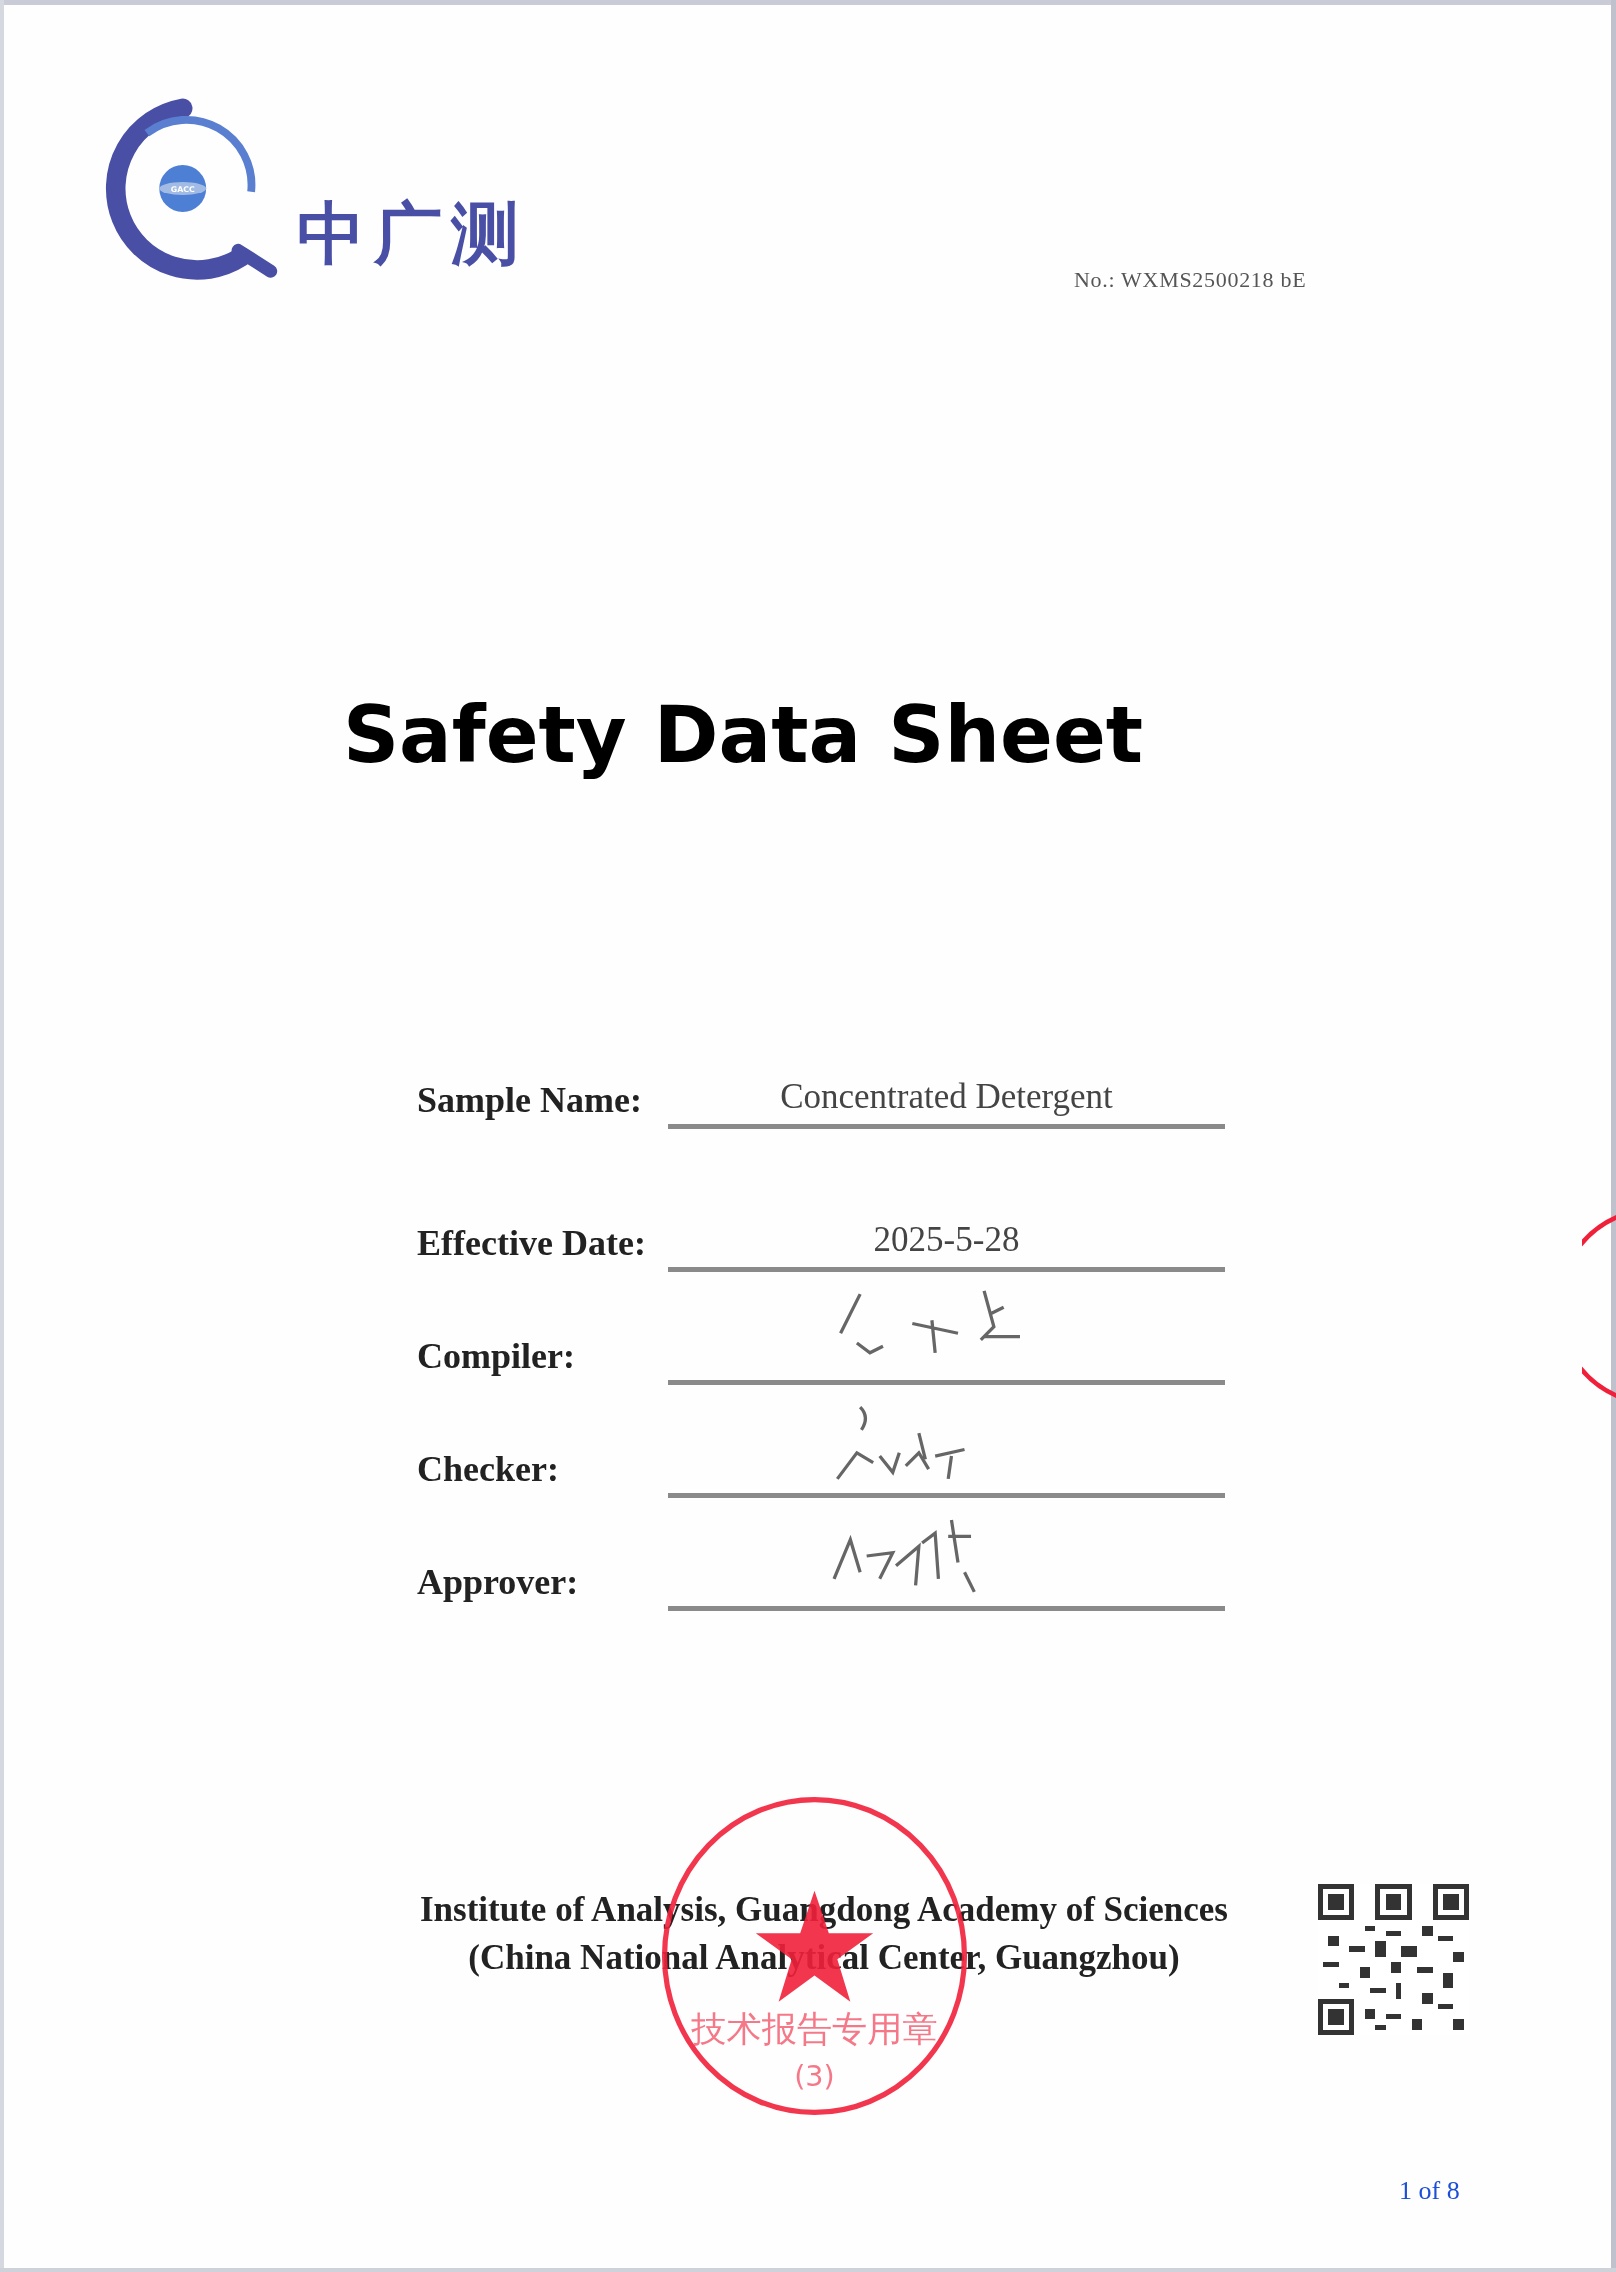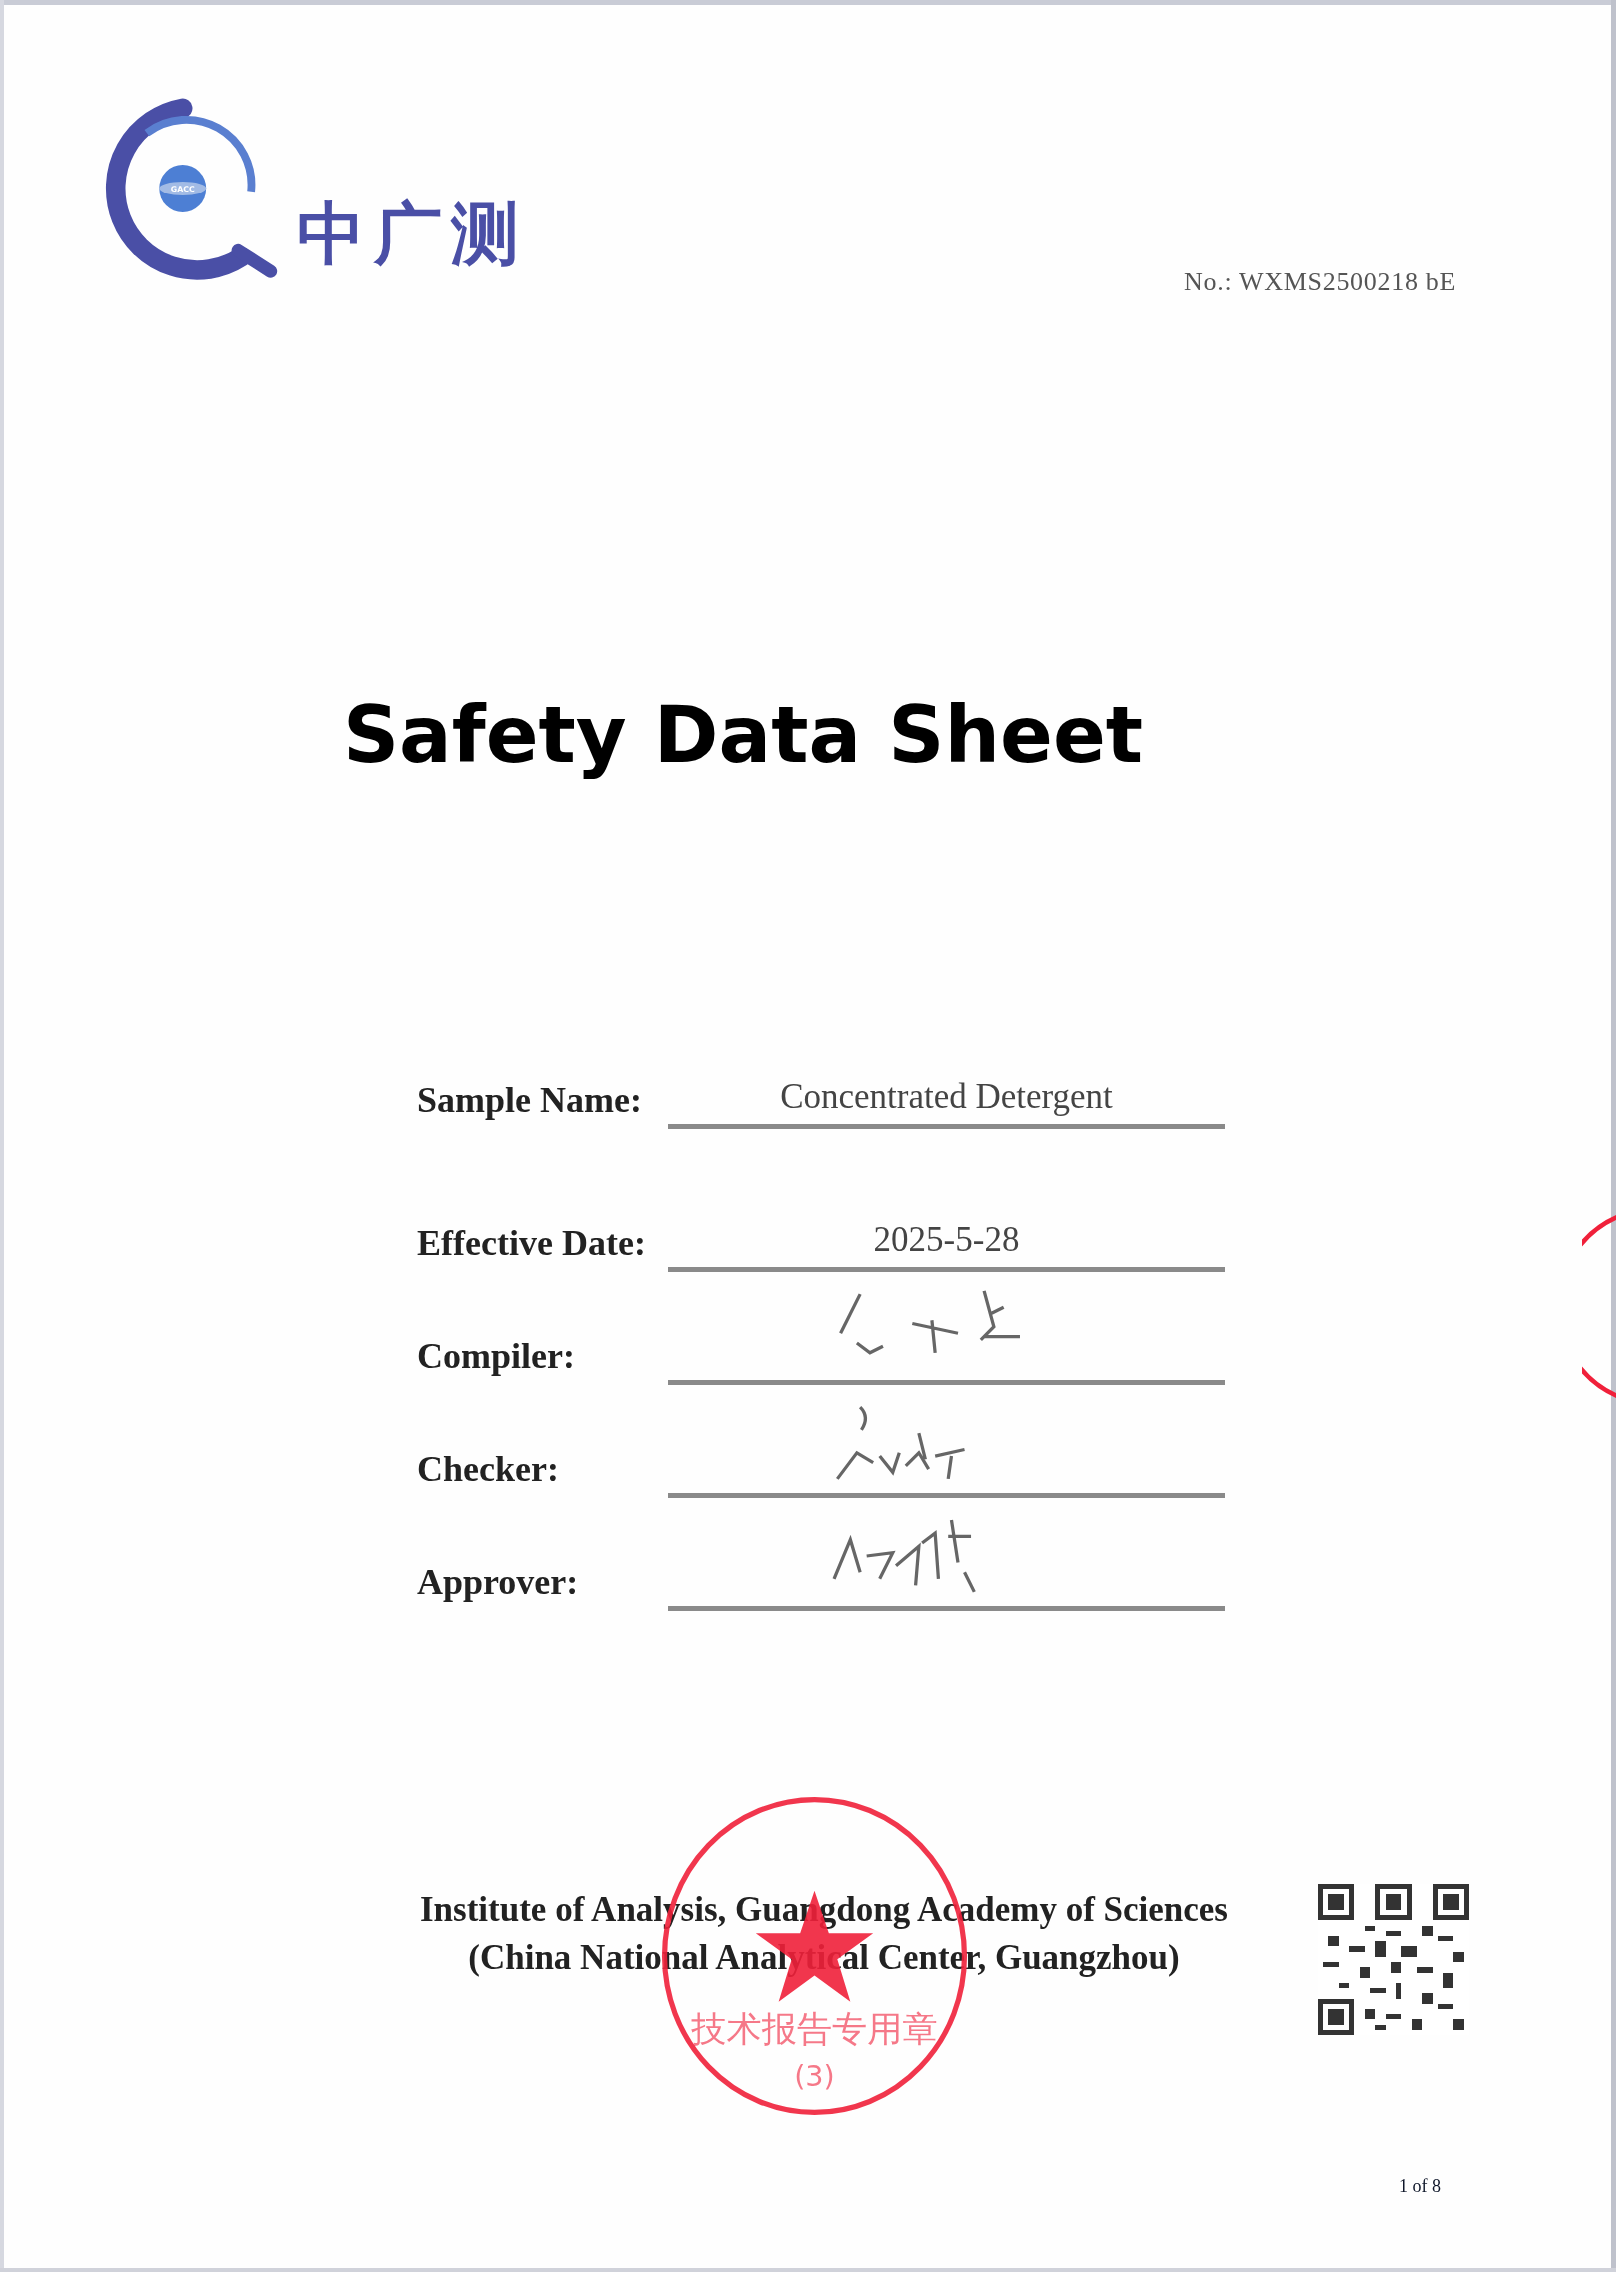--- a/index.html
+++ b/index.html
@@ -10,40 +10,40 @@
   }
   .page-edge-top { position:absolute; left:0; top:0; width:1616px; height:5.2px; background:#c9ccd6; }
   .page-edge-left { position:absolute; left:0; top:0; width:3.9px; height:2273px; background:#d6d8e0; }
   .page-edge-right { position:absolute; right:0; top:0; width:5.2px; height:2273px; background:#bfc2cc; }
   .page-edge-bottom { position:absolute; left:0; bottom:0; width:1616px; height:5.2px; background:#d0d2da; }
 
   .logo { position:absolute; left:85px; top:94px; width:456px; height:189px; }
   .logo-text { position:absolute; left:212px; top:95px; font-family:"DejaVu Sans", sans-serif; font-weight:bold;
     font-size:68px; color:#4a4fa6; letter-spacing:9px; }
 
-  .doc-no { position:absolute; left:1184px; top:267px; font-size:26px; color:#555; letter-spacing:0.7px; }
+  .doc-no { position:absolute; left:1074px; top:267px; font-size:22px; color:#555; letter-spacing:0.7px; }
 
   .title { position:absolute; left:0; width:1616px; top:690px; text-align:center;
     font-family:"DejaVu Sans", sans-serif; font-weight:bold; font-size:78px; color:#000;
     padding-right:156px; box-sizing:border-box;padding-left:26px; }
 
   .field { position:absolute; left:417px; width:808px; height:78px; }
   .field-label { position:absolute; left:0; bottom:7.8px; font-weight:bold; font-size:36px; color:#222; }
   .field-line { position:absolute; left:251px; right:0; bottom:0; height:4.6px; background:#8a8a8a; }
   .field-value { position:absolute; left:251px; right:0; bottom:11.7px; text-align:center; font-size:35px; color:#444;margin-top:8px; }
   .signature { position:absolute; left:404px; bottom:6.5px; width:274px; height:98px; }
 
   .institute { position:absolute; left:352px; width:944px; top:1886px; text-align:center;
     font-weight:bold; font-size:35px; color:#222; line-height:48px; }
 
   .seal { position:absolute; left:658px; top:1793px; width:313px; height:326px; }
   .edge-seal { position:absolute; left:1582px; top:1212px; width:39px; height:189px; }
 
   .qr { position:absolute; left:1318px; top:1884px; width:151px; height:151px; }
-  .page-no { position:absolute; left:1399px; top:2176px; font-size:18px; color:#0f172a; }
+  .page-no { position:absolute; left:1399px; top:2176px; font-size:26px; color:#1d4ed8; }
 </style>
 </head>
 <body>
 
 <div class="page-edge-top"></div>
 <div class="page-edge-left"></div>
 <div class="page-edge-right"></div>
 <div class="page-edge-bottom"></div>
 
 <div class="logo">

